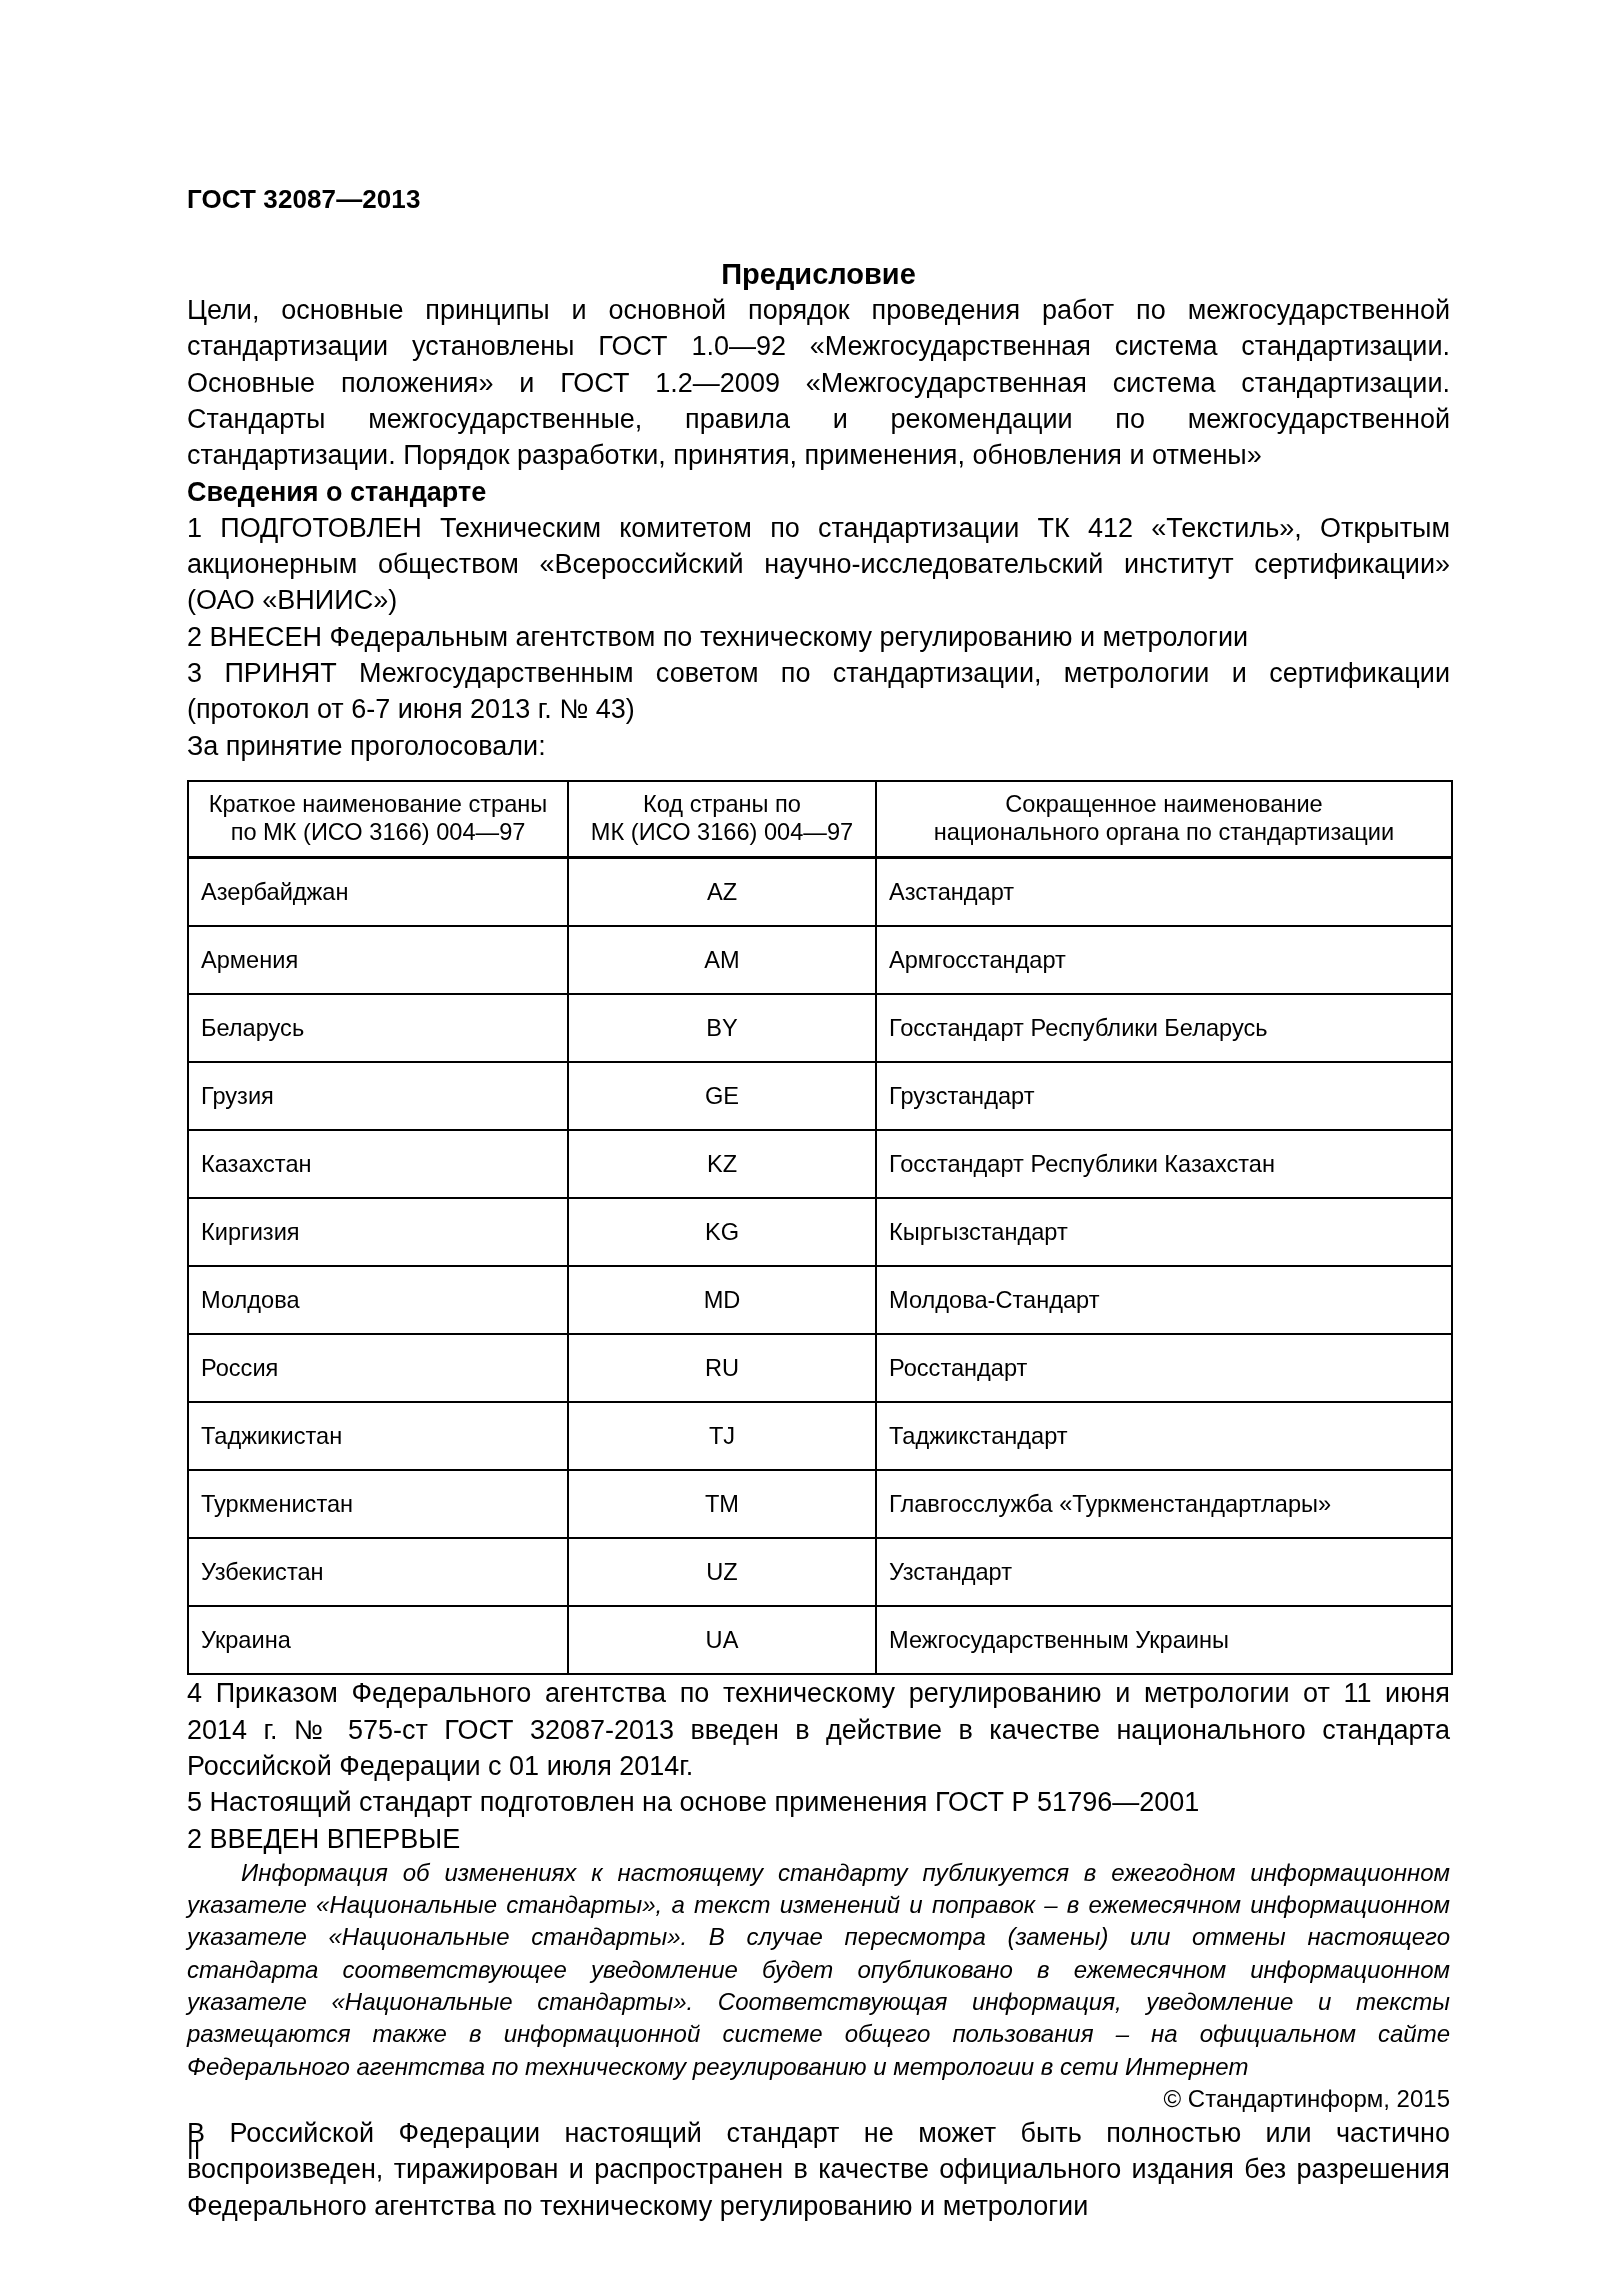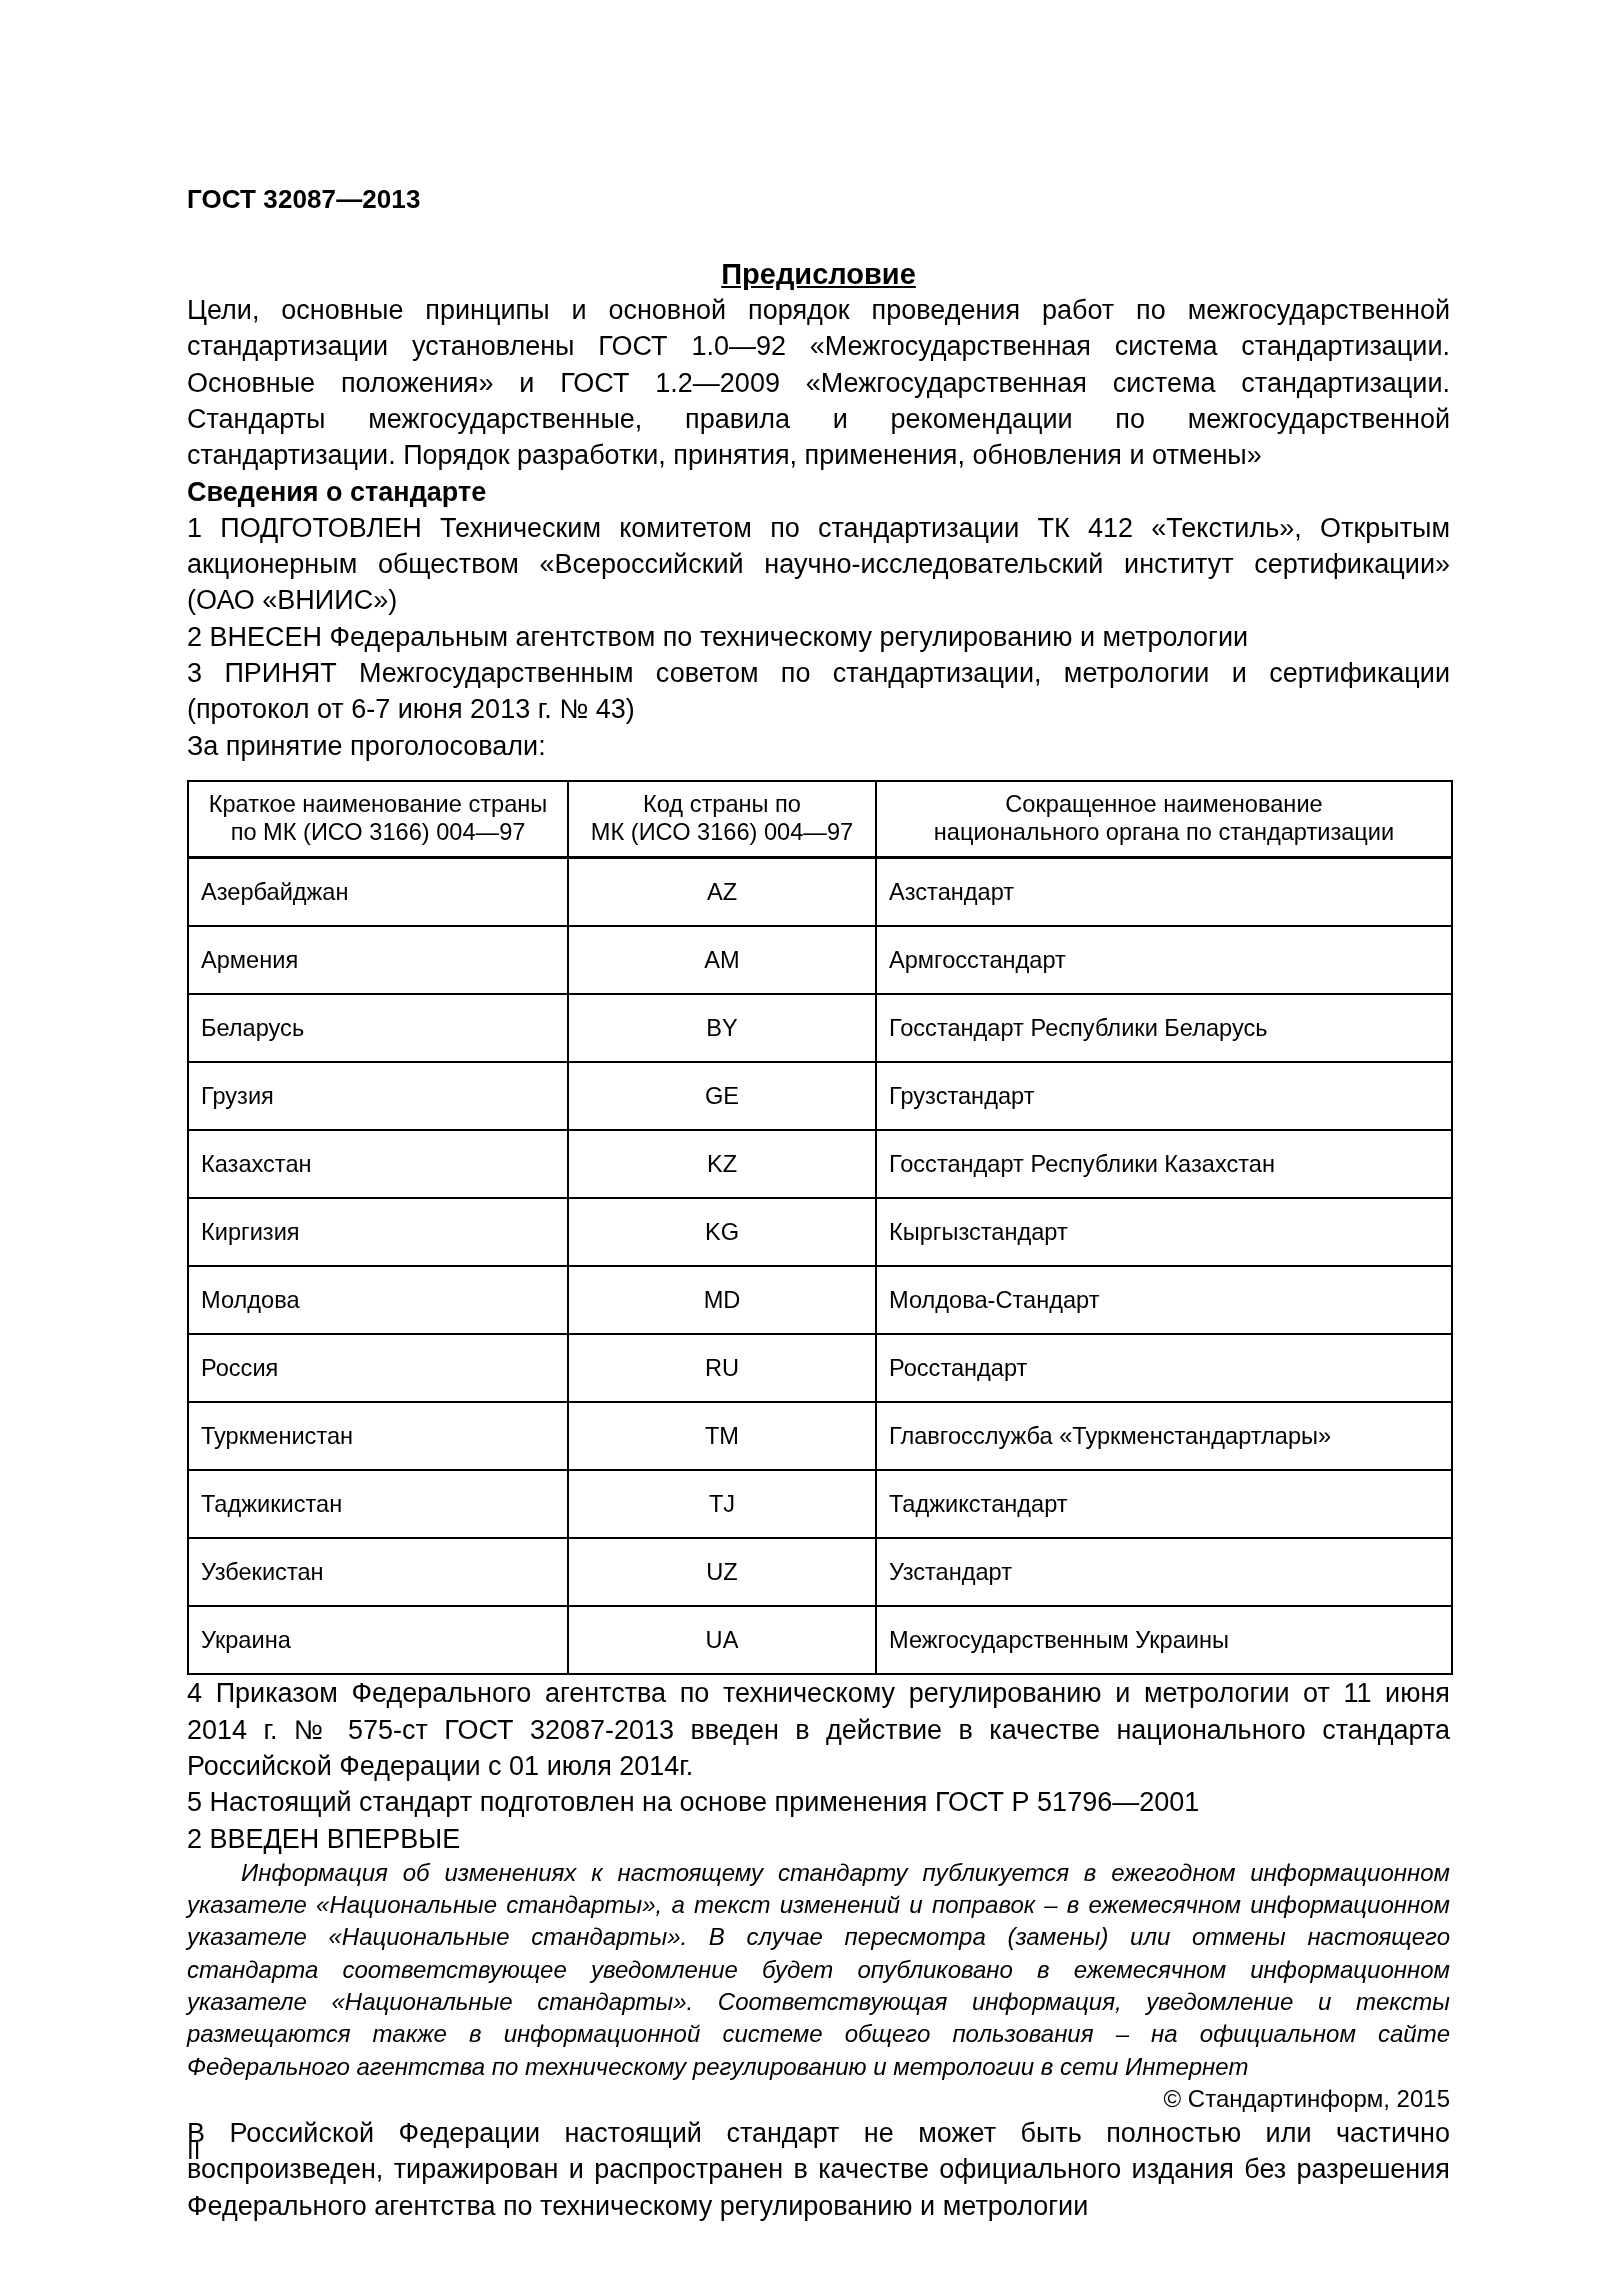--- a/index.html
+++ b/index.html
@@ -37,21 +37,20 @@
     margin: 0 0 0 0;
     line-height: 1.2;
   }
 
   .doc-title {
     text-align: center;
     font-size: 29px;
     font-weight: bold;
     margin: 42px 0 0 0;
     line-height: 1.2;
-    text-decoration: underline;
   }
 
   p.para {
     font-size: 27px;
     line-height: 1.345;
     text-align: justify;
     margin: 0;
     text-indent: 0;
   }
   .gap-lg { margin-top: 37px; }
@@ -210,30 +209,30 @@
             <td class="cell-country">Молдова</td>
             <td class="cell-code">MD</td>
             <td class="cell-body">Молдова-Стандарт</td>
           </tr>
           <tr>
             <td class="cell-country">Россия</td>
             <td class="cell-code">RU</td>
             <td class="cell-body">Росстандарт</td>
           </tr>
           <tr>
+            <td class="cell-country">Таджикистан</td>
+            <td class="cell-code">TJ</td>
+            <td class="cell-body">Таджикстандарт</td>
+          </tr>
+          <tr>
             <td class="cell-country">Туркменистан</td>
             <td class="cell-code">TM</td>
             <td class="cell-body">Главгосслужба «Туркменстандартлары»</td>
           </tr>
           <tr>
-            <td class="cell-country">Таджикистан</td>
-            <td class="cell-code">TJ</td>
-            <td class="cell-body">Таджикстандарт</td>
-          </tr>
-          <tr>
             <td class="cell-country">Узбекистан</td>
             <td class="cell-code">UZ</td>
             <td class="cell-body">Узстандарт</td>
           </tr>
           <tr>
             <td class="cell-country">Украина</td>
             <td class="cell-code">UA</td>
             <td class="cell-body">Межгосударственным Украины</td>
           </tr>
         </tbody>

